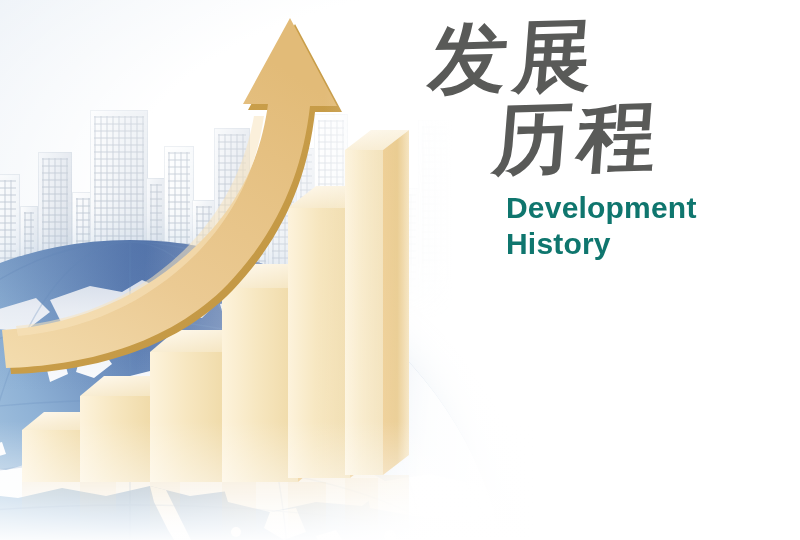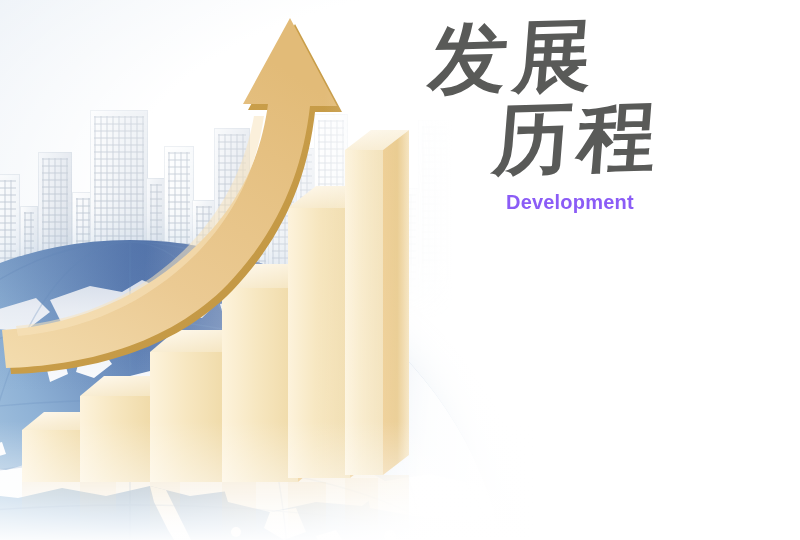--- a/index.html
+++ b/index.html
@@ -70,21 +70,21 @@
     font-family:"DejaVu Serif","Liberation Serif",serif;
     font-weight:700;
     font-size:78px;
     line-height:.96;
     letter-spacing:6px;
     -webkit-font-smoothing:antialiased;
   }
   #cjk-line1{margin-left:0;transform:skewX(-6deg) rotate(-1.5deg);}
   #cjk-line2{margin-left:64px;margin-top:6px;transform:skewX(-6deg) rotate(-1.5deg);}
   #en-line1,#en-line2{
-    color:#8b5cf6;font-weight:700;font-size:20px;line-height:1.22;letter-spacing:.2px;
+    color:#0f766e;font-weight:700;font-size:30px;line-height:1.22;letter-spacing:.2px;
   }
   #en-wrap{margin-left:76px;margin-top:16px;}
 </style>
 </head>
 <body>
 
 <div id="stage">
 
   <div class="layer" id="bg-base"></div>
 
@@ -305,16 +305,17 @@
   </svg>
 
   <div class="layer" id="white-veil"></div>
   <div class="layer" id="bottom-veil"></div>
 
   <div id="title-block">
     <div class="cjk" id="cjk-line1">发展</div>
     <div class="cjk" id="cjk-line2">历程</div>
     <div id="en-wrap">
       <div id="en-line1">Development</div>
+      <div id="en-line2">History</div>
     </div>
   </div>
 
 </div>
 
 </body></html>

